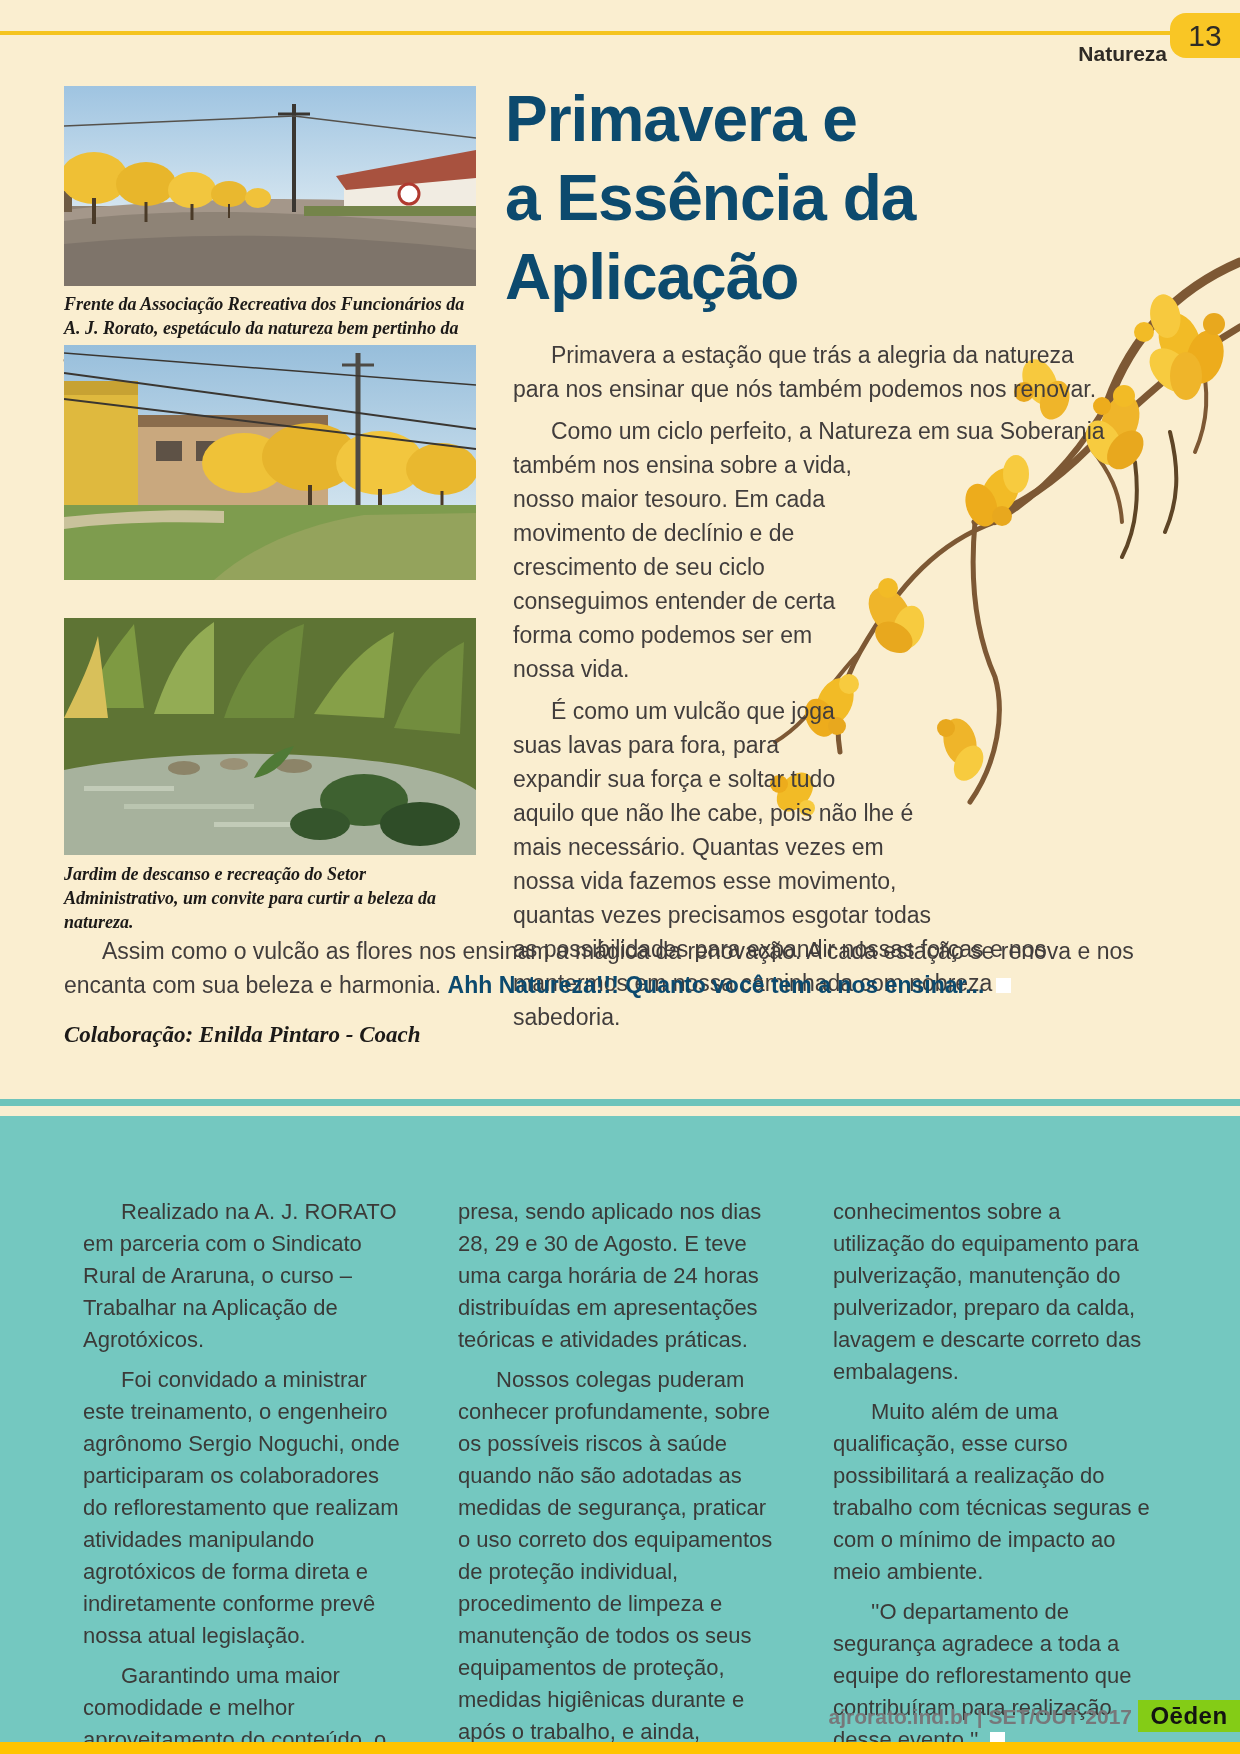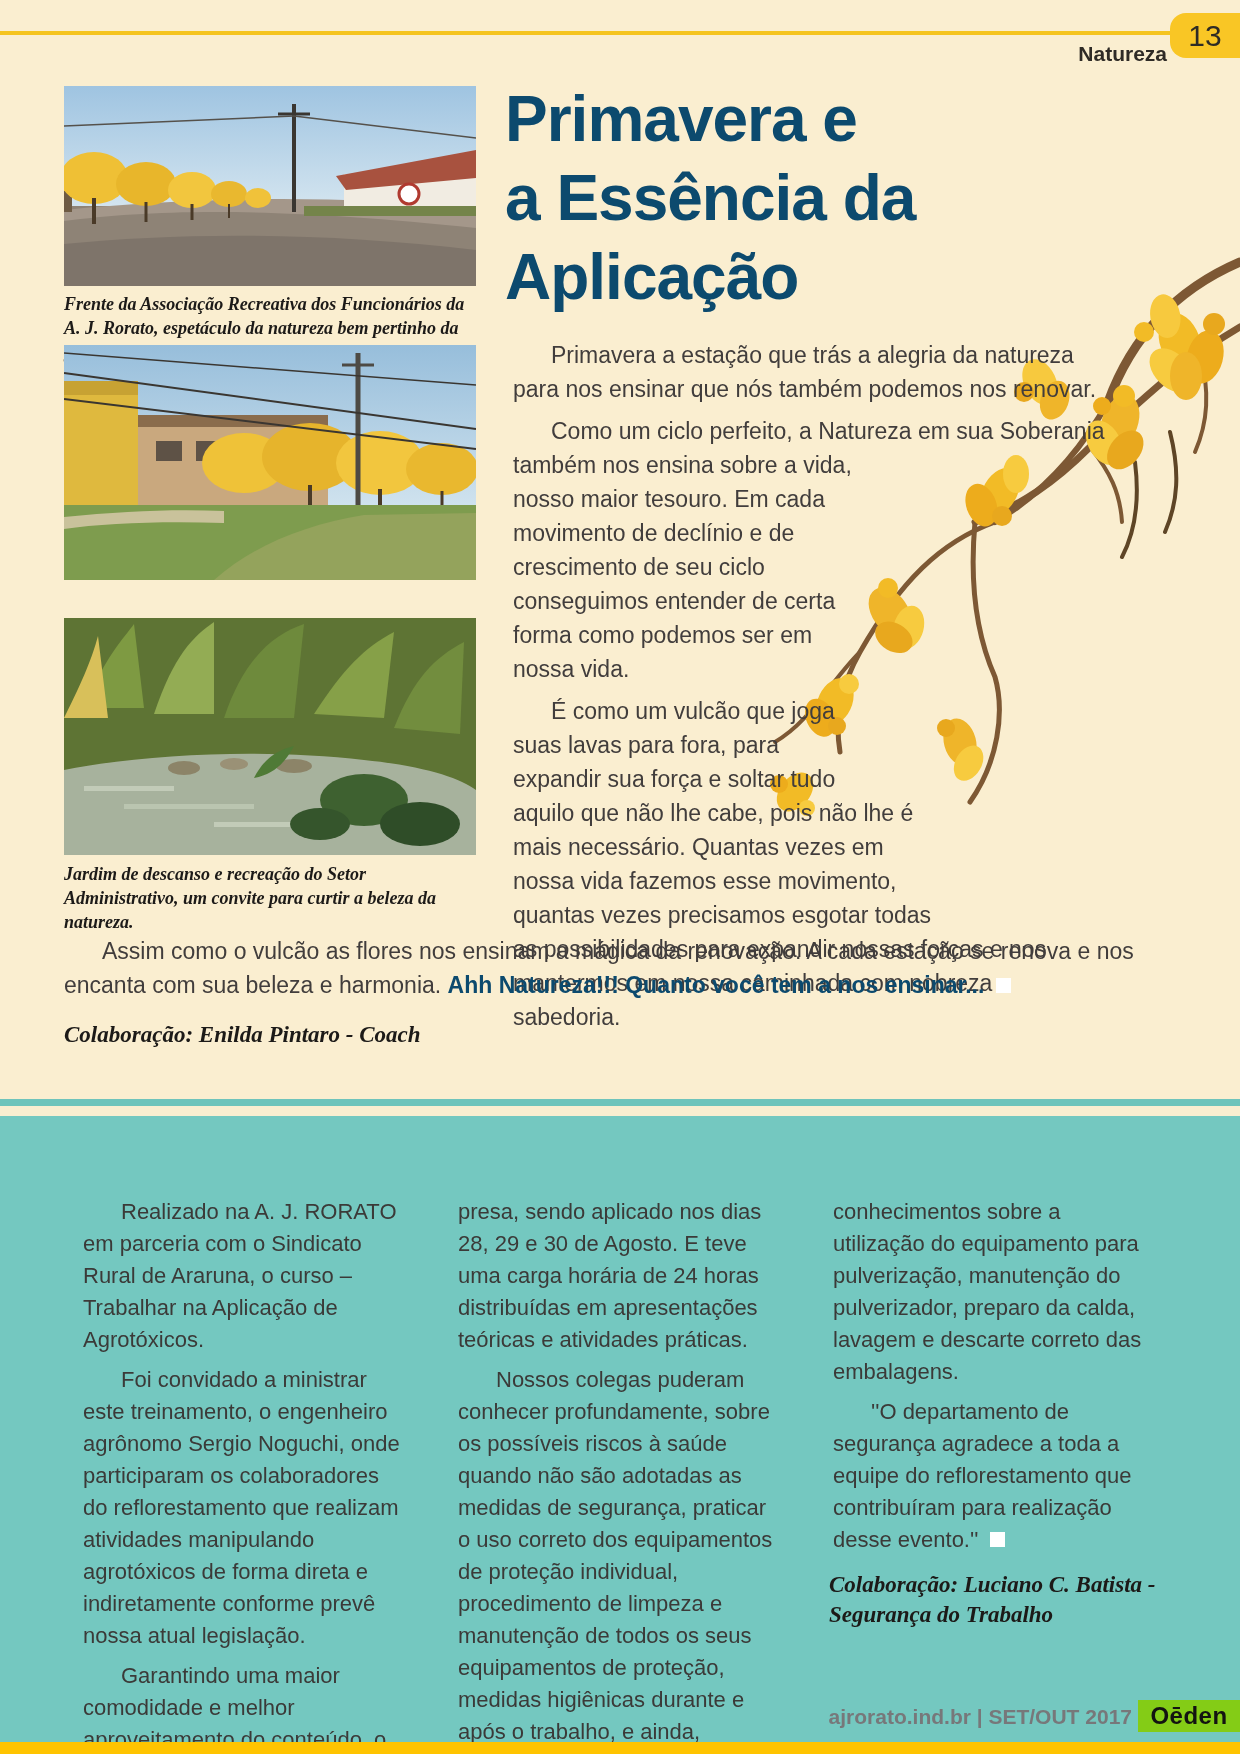--- a/index.html
+++ b/index.html
@@ -293,20 +293,21 @@
       <p class="par">Realizado na A. J. RORATO em parceria com o Sindicato Rural de Araruna, o curso – Trabalhar na Aplicação de Agrotóxicos.</p>
       <p class="par">Foi convidado a ministrar este treinamento, o engenheiro agrônomo Sergio Noguchi, onde participaram os colaboradores do reflorestamento que realizam atividades manipulando agrotóxicos de forma direta e indiretamente conforme prevê nossa atual legislação.</p>
       <p class="par">Garantindo uma maior comodidade e melhor aproveitamento do conteúdo, o curso ocorreu aqui mesmo nas dependências da em-</p>
     </div>
     <div class="course-col">
       <p class="par no-indent">presa, sendo aplicado nos dias 28, 29 e 30 de Agosto. E teve uma carga horária de 24 horas distribuídas em apresentações teóricas e atividades práticas.</p>
       <p class="par">Nossos colegas puderam conhecer profundamente, sobre os possíveis riscos à saúde quando não são adotadas as medidas de segurança, praticar o uso correto dos equipamentos de proteção individual, procedimento de limpeza e manutenção de todos os seus equipamentos de proteção, medidas higiênicas durante e após o trabalho, e ainda, aprimorar seus</p>
     </div>
     <div class="course-col">
       <p class="par no-indent">conhecimentos sobre a utilização do equipamento para pulverização, manutenção do pulverizador, preparo da calda, lavagem e descarte correto das embalagens.</p>
+      <p class="par">Muito além de uma qualificação, esse curso possibilitará a realização do trabalho com técnicas seguras e com o mínimo de impacto ao meio ambiente.</p>
       <p class="par"><span>''O departamento de segurança agradece a toda a equipe do reflorestamento que contribuíram para realização desse evento.''</span><span class="endmark"></span></p>
       <div class="byline2">Colaboração: Luciano C. Batista - Segurança do Trabalho</div>
     </div>
   </div>
 
   <div class="footer-info">ajrorato.ind.br | SET/OUT 2017</div>
   <div class="logo-box">
     <span>Oēden</span>
   </div>
   <div class="bottom-bar"></div>

